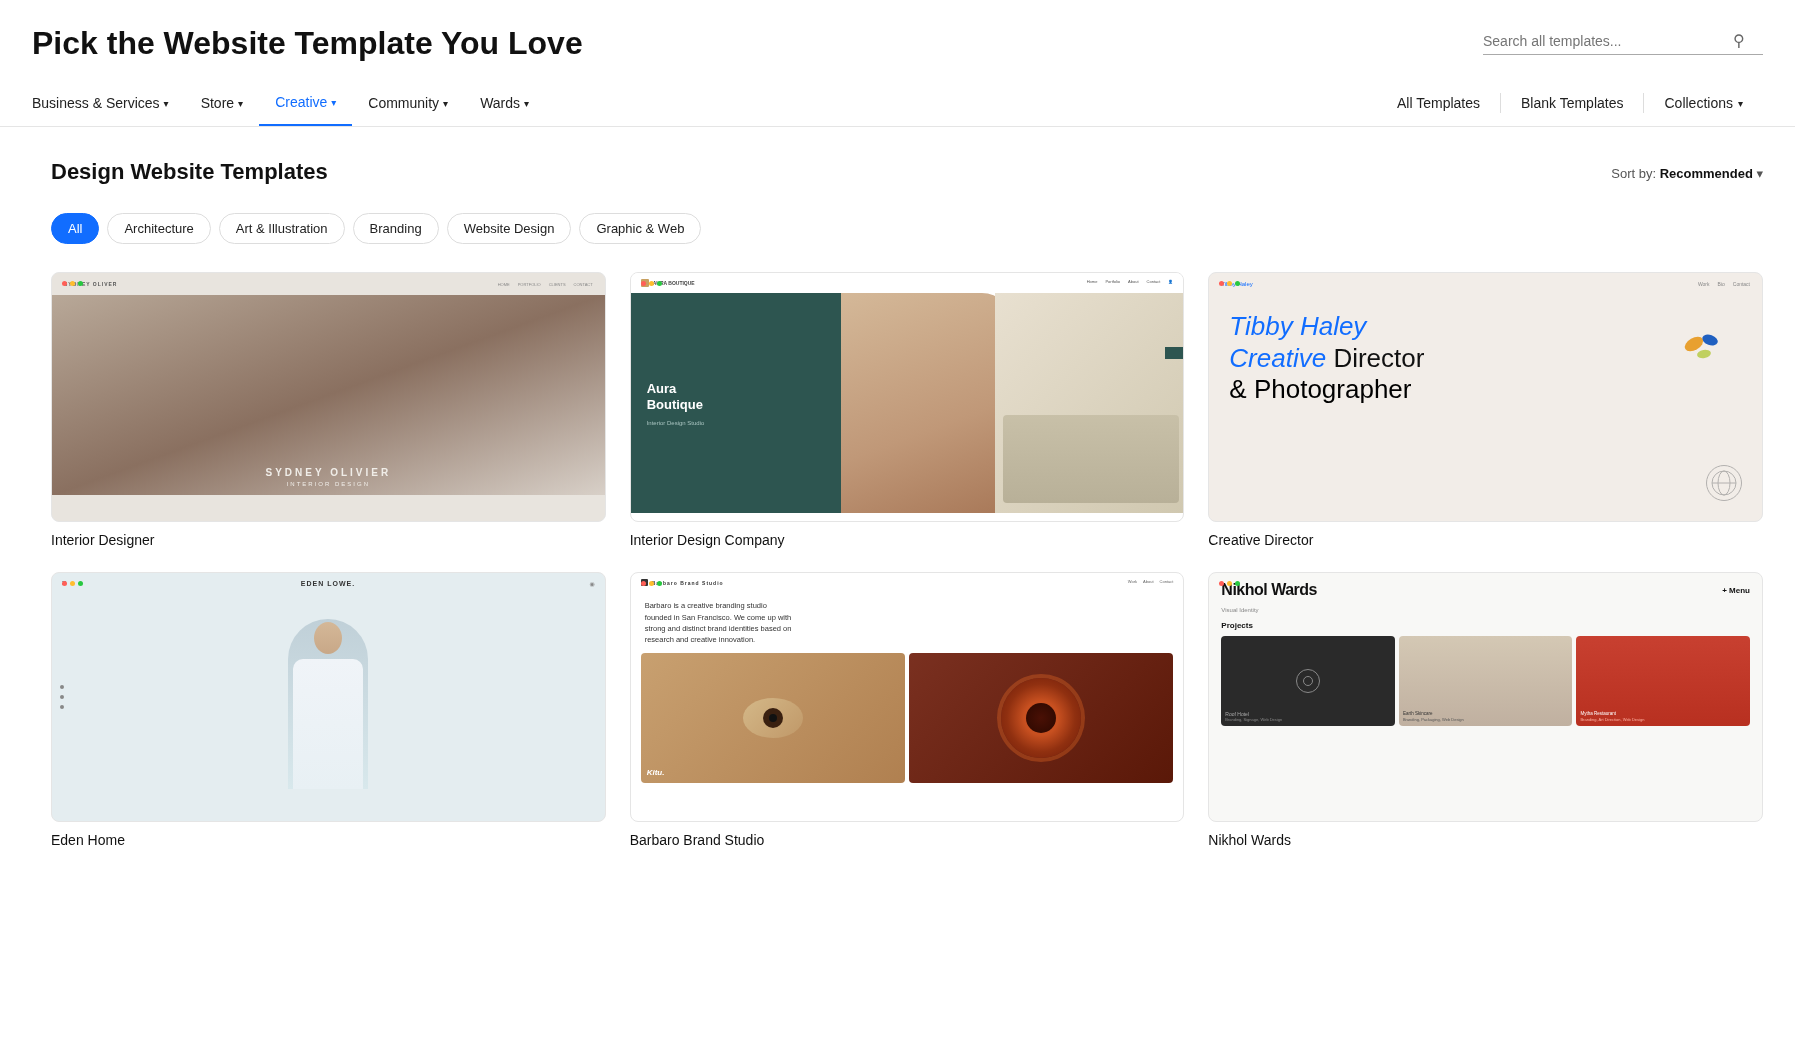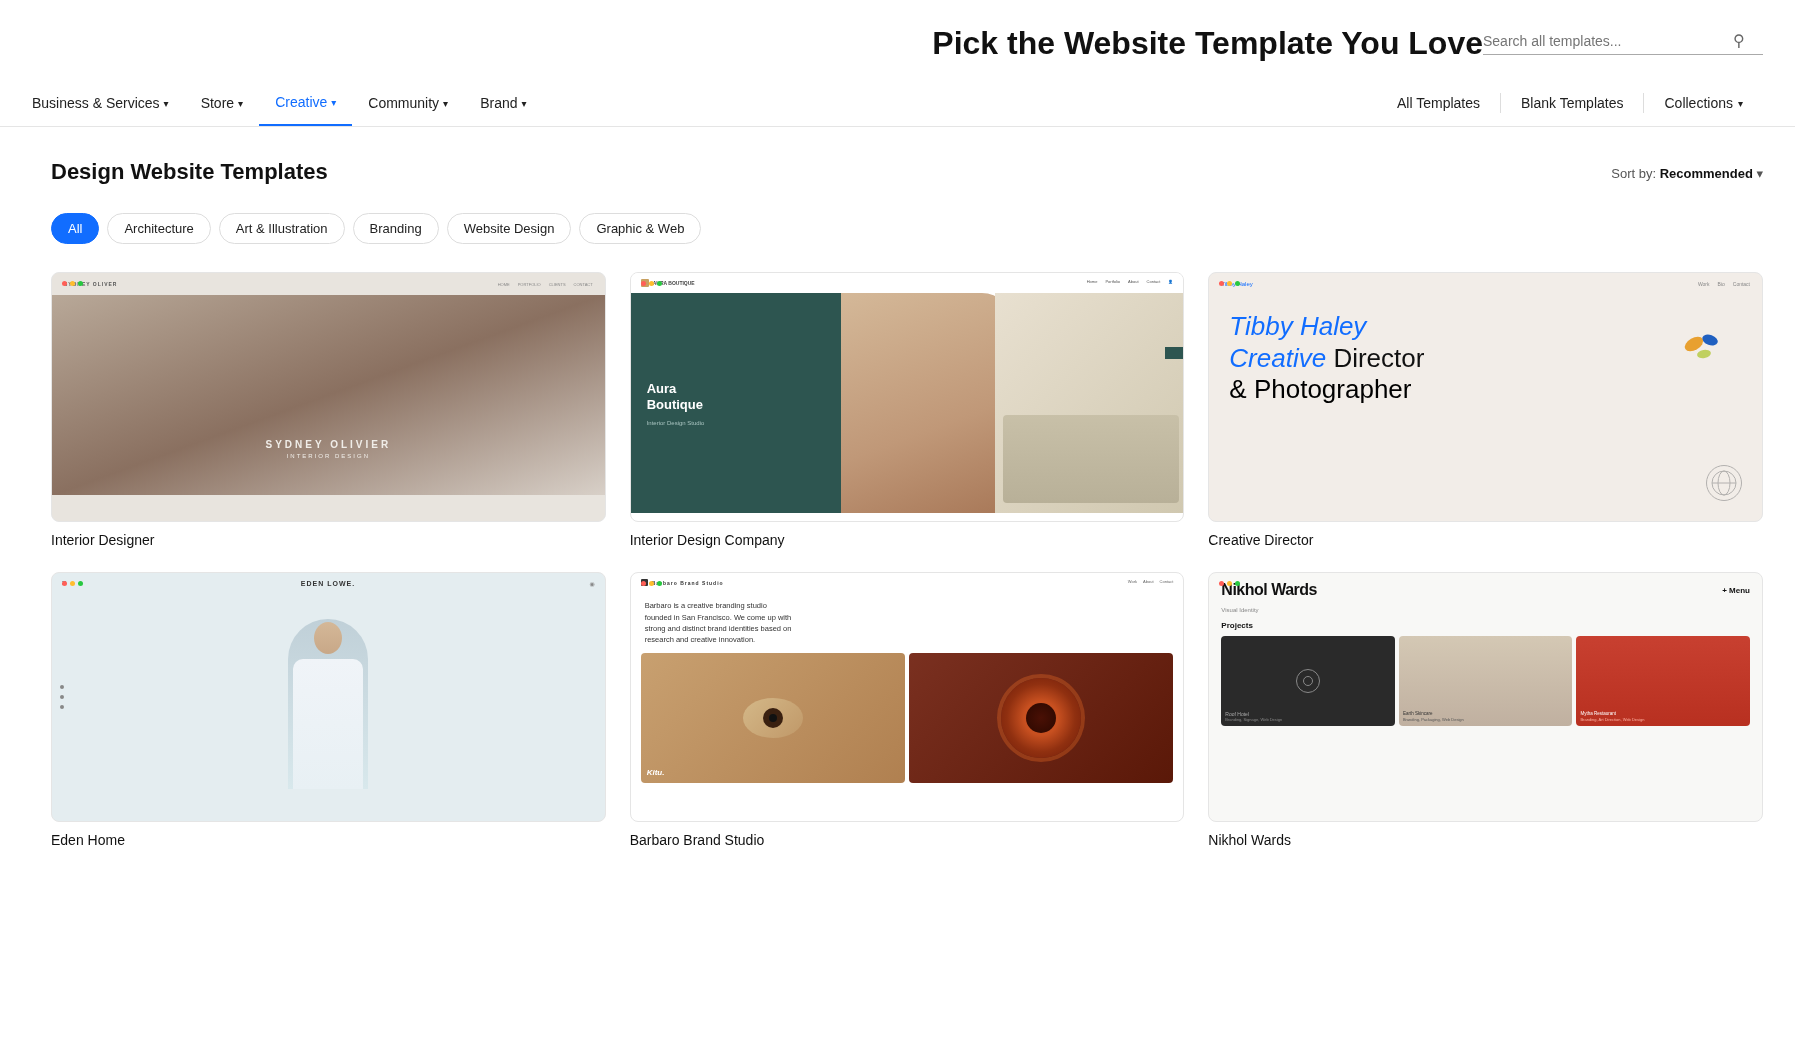--- a/index.html
+++ b/index.html
@@ -3,21 +3,21 @@
   <meta charset="utf-8">
   <style>
     * { box-sizing: border-box; margin: 0; padding: 0; }
     body { font-family: 'Helvetica Neue', Helvetica, Arial, sans-serif; background: #fff; color: #111; }
 
     
     .header {
       padding: 24px 32px 0 32px;
       display: flex;
       align-items: center;
-      justify-content: flex-end;
+      justify-content: space-between;
     }
     .header-title {
       font-size: 32px;
       font-weight: 700;
       color: #111;
       max-width: 600px;
       line-height: 1.2;
     }
     .search-bar {
       display: flex;
@@ -351,21 +351,21 @@
     </a>
     <a class="nav-item active">
       <span>Creative</span>
       <span class="nav-chevron">▾</span>
     </a>
     <a class="nav-item">
       <span>Community</span>
       <span class="nav-chevron">▾</span>
     </a>
     <a class="nav-item">
-      <span>Brand</span>
+      <span>Wards</span>
       <span class="nav-chevron">▾</span>
     </a>
   </div>
   <div class="nav-right">
     <a class="nav-right-item">
       <span>All Templates</span>
     </a>
     <div class="nav-separator"></div>
     <a class="nav-right-item">
       <span>Blank Templates</span>
@@ -413,21 +413,21 @@
             <span style="font-size:4px;color:#888;display:flex;gap:8px;">
               <span>HOME</span>
                 <span>PORTFOLIO</span>
                 <span>CLIENTS</span>
                 <span>CONTACT</span>
             </span>
           </div>
           <div class="sydney-img">
 
             <div style="position:absolute;inset:0;background:linear-gradient(160deg,#b8a898 0%,#8a7060 50%,#d8d0c8 100%);"></div>
-            <div style="position:absolute;bottom:36px;left:50%;transform:translateX(-50%);text-align:center;color:#f0ede8;">
+            <div style="position:absolute;bottom:8px;left:50%;transform:translateX(-50%);text-align:center;color:#f0ede8;">
               <div style="font-size:10px;font-weight:600;letter-spacing:3px;">SYDNEY OLIVIER</div>
               <div style="font-size:6px;letter-spacing:2px;margin-top:3px;">INTERIOR DESIGN</div>
             </div>
           </div>
         </div>
       </div>
       <div class="template-name">Interior Designer</div>
     </div>
 
     <div class="template-card">

